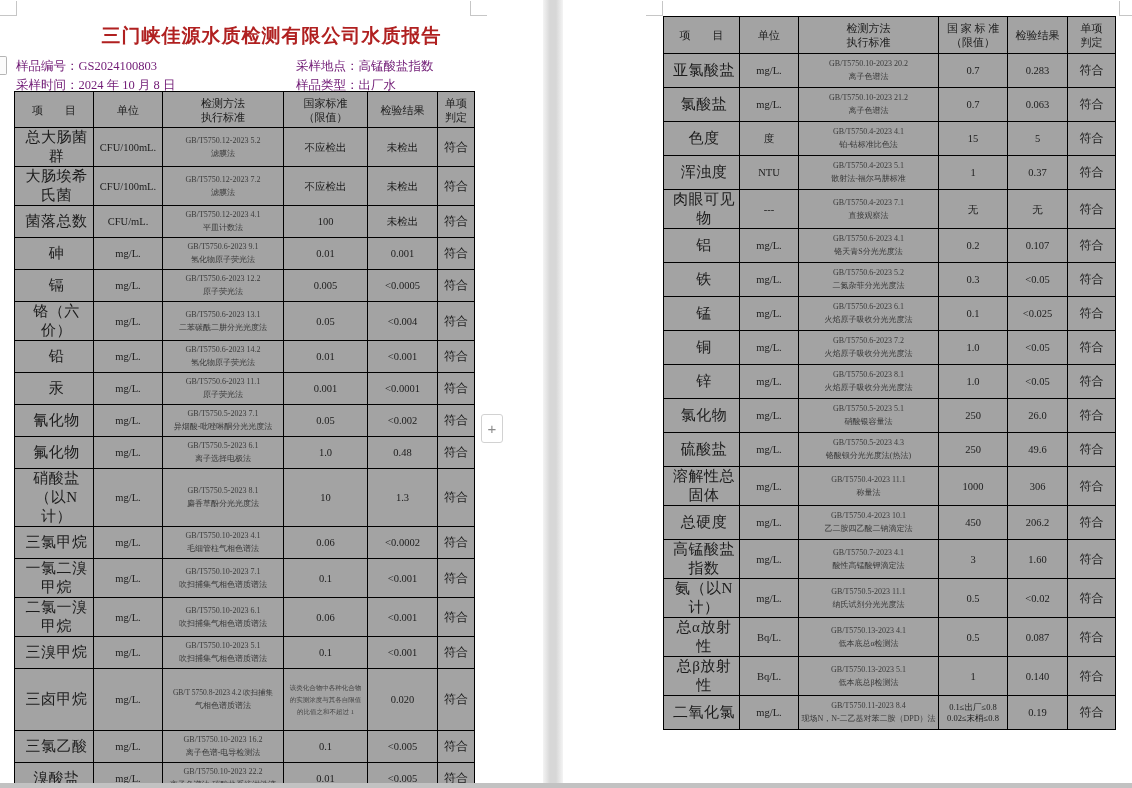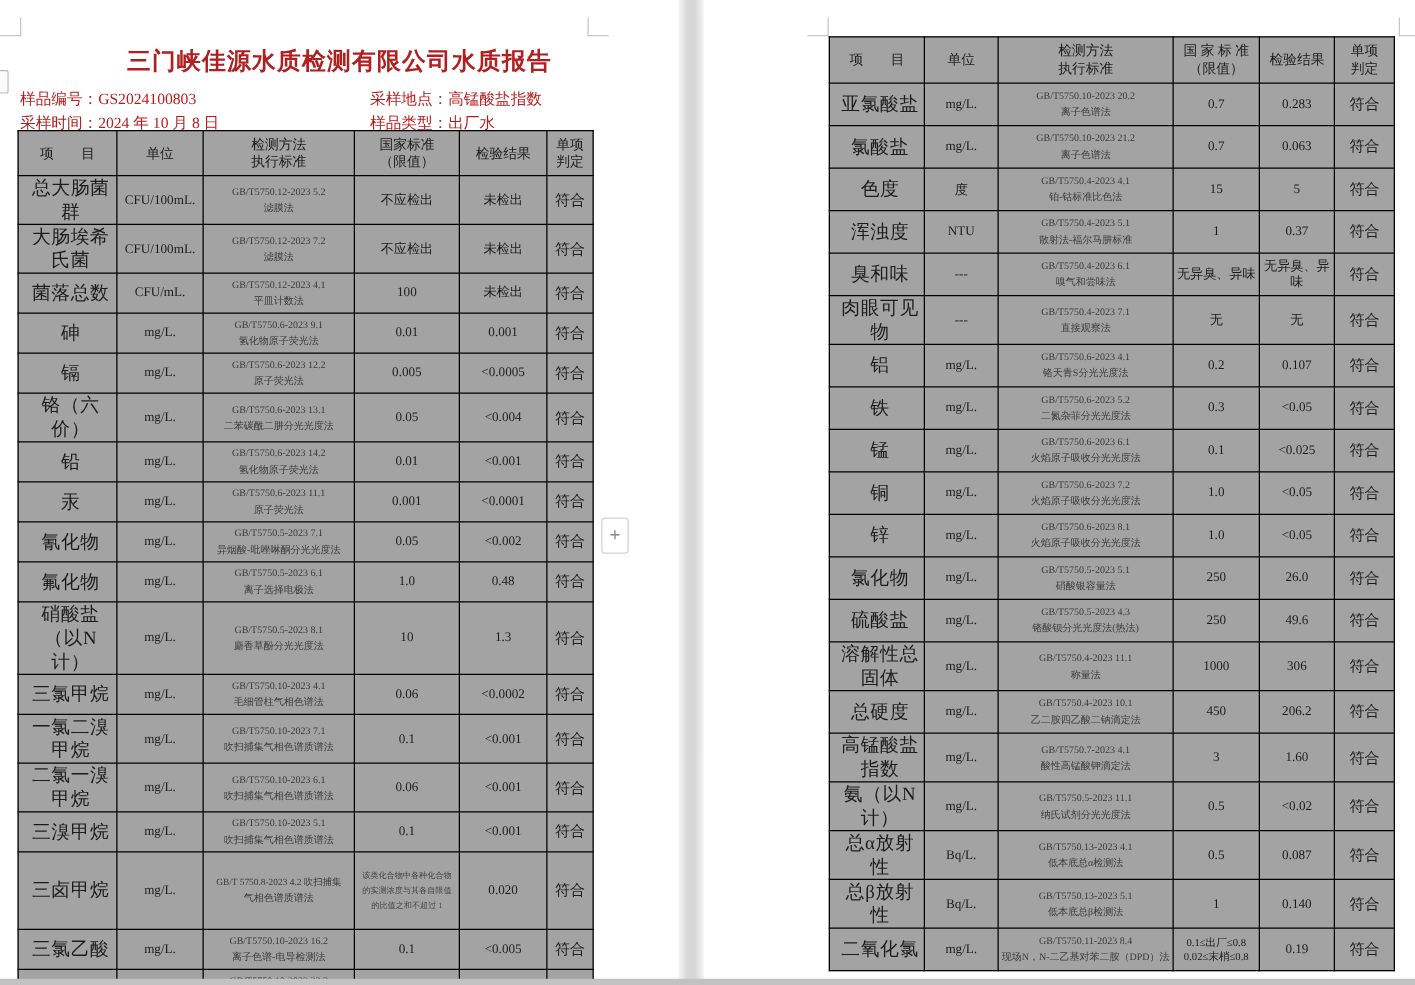--- a/index.html
+++ b/index.html
@@ -1,36 +1,36 @@
 <!DOCTYPE html>
 <html><head>
 <meta charset="utf-8">
 <style>
   *{margin:0;padding:0;box-sizing:border-box}
   html,body{width:1132px;height:788px;overflow:hidden}
   body{position:relative;background:#ffffff;font-family:"Liberation Serif","DejaVu Serif",serif;color:#1c1c1c}
   .canvas{position:absolute;inset:0}
-  .page{position:absolute;top:14px;height:587px;background:#fff}
+  .page{position:absolute;top:1px;height:587px;background:#fff}
   .page-left{left:0;width:543px}
   .page-right{left:563px;width:569px}
   .vdivider{position:absolute;left:543px;top:0;width:20px;height:788px;
     background:linear-gradient(90deg,#f4f4f4,#d7d7d7 35%,#d7d7d7 65%,#f4f4f4)}
   .hstrip{position:absolute;left:0;top:783px;width:1132px;height:5px;background:#c2c2c2}
 
   
   .corner{position:absolute;width:17px;height:15px;pointer-events:none}
   .corner.tl{left:0;top:0;border-right:1px solid #c6c6c6;border-bottom:1px solid #c6c6c6}
   .corner.tr{top:0;border-left:1px solid #c6c6c6;border-bottom:1px solid #c6c6c6}
   .page-left .corner.tr{left:470px}
   .page-right .corner.tl{left:83px}
   .page-right .corner.tr{left:556px;width:13px}
 
   .doc-title{position:absolute;top:22px;left:0;width:100%;text-align:center;
     font-size:19px;font-weight:bold;letter-spacing:1px;color:#b02020}
-  .meta{position:absolute;top:56px;font-size:12.5px;line-height:19px;color:#b91c1c}
+  .meta{position:absolute;top:56px;font-size:12.5px;line-height:19px;color:#701a75}
   .meta-left{left:16px}
   .meta-right{left:296px}
 
   table.report{border-collapse:collapse;table-layout:fixed;position:absolute;background:#a3a3a3}
   table.report th,table.report td{border:1px solid #000;text-align:center;vertical-align:middle;
     padding:0 1px;font-weight:normal;overflow:hidden}
   #table-left{left:14px;top:90px;width:460px}
   #table-right{left:100px;top:15px;width:452px}
   #table-left thead tr{height:36px}
   #table-left tbody tr{height:32px}
@@ -382,31 +382,20 @@
             <td class="td-unit">NTU</td>
             <td class="td-method">
               <div class="m1">GB/T5750.4-2023 5.1</div>
               <div class="m2">散射法-福尔马肼标准</div>
             </td>
             <td class="td-limit">1</td>
             <td class="td-result">0.37</td>
             <td class="td-judge">符合</td>
           </tr>
           <tr>
-            <td class="td-item">臭和味</td>
-            <td class="td-unit">---</td>
-            <td class="td-method">
-              <div class="m1">GB/T5750.4-2023 6.1</div>
-              <div class="m2">嗅气和尝味法</div>
-            </td>
-            <td class="td-limit">无异臭、异味</td>
-            <td class="td-result">无异臭、异味</td>
-            <td class="td-judge">符合</td>
-          </tr>
-          <tr>
             <td class="td-item">肉眼可见物</td>
             <td class="td-unit">---</td>
             <td class="td-method">
               <div class="m1">GB/T5750.4-2023 7.1</div>
               <div class="m2">直接观察法</div>
             </td>
             <td class="td-limit">无</td>
             <td class="td-result">无</td>
             <td class="td-judge">符合</td>
           </tr>

